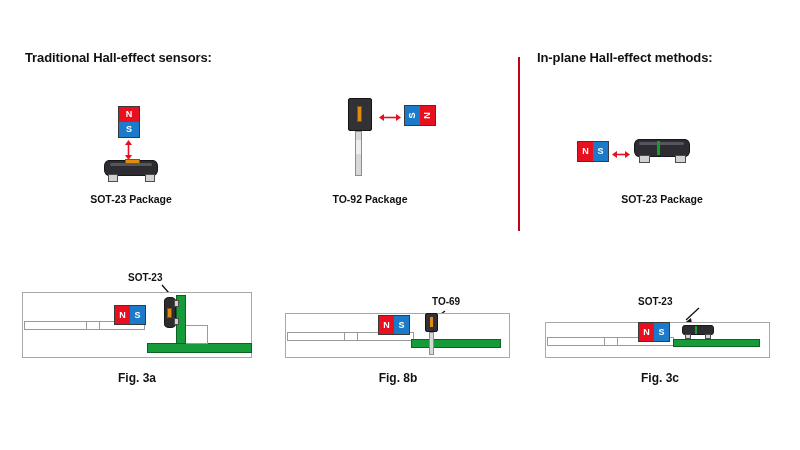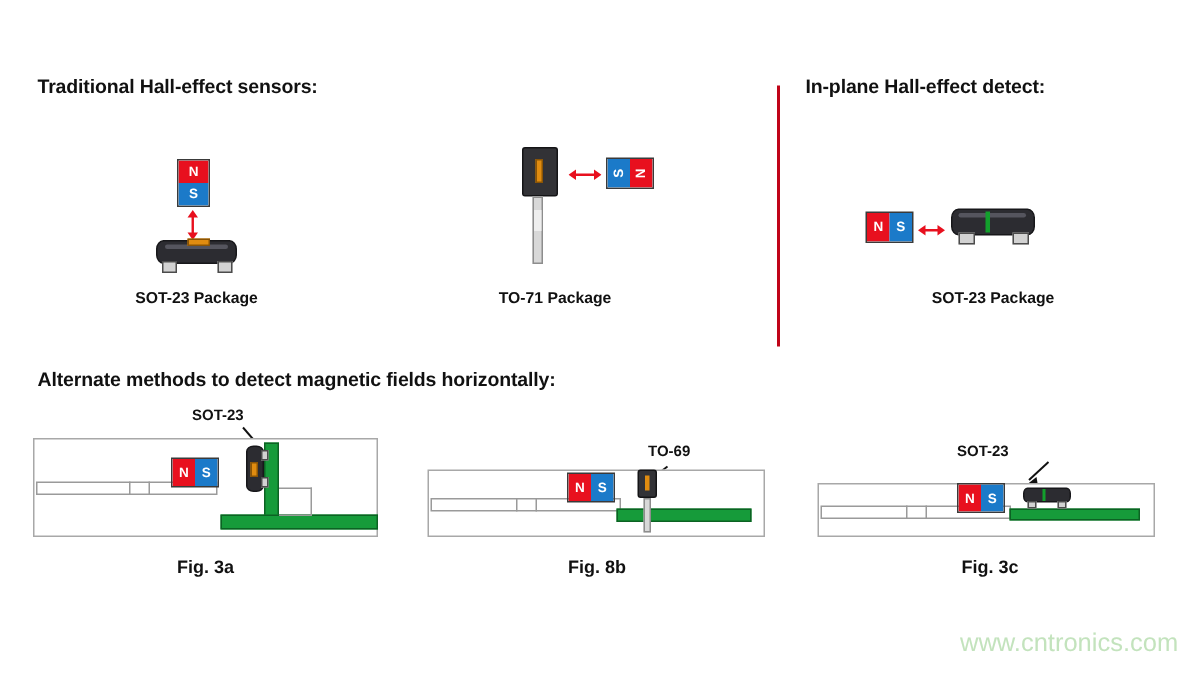--- a/index.html
+++ b/index.html
@@ -181,23 +181,22 @@
     font-family: "Liberation Sans", sans-serif;
   }
 </style>
 </head>
 <body>
 
 <div class="canvas">
 
   <div class="abs section-heading" style="left:25px; top:50px;">Traditional Hall-effect sensors:</div>
 
-  <div class="abs section-heading" style="left:537px; top:50px;">In-plane Hall-effect detect:</div>
-
-  <div class="abs section-heading" style="left:25px; top:245px;">Alternate methods to detect magnetic fields horizontally:</div>
+  <div class="abs section-heading" style="left:537px; top:50px;">In-plane Hall-effect methods:</div>
+
 
   <div class="abs divider-line" style="left:518px; top:57px; height:174px;"></div>
 
   <div class="abs">
 
     <div class="abs magnet vertical" style="left:118px; top:106px; width:22px; height:32px;">
       <div class="pole n">N</div>
       <div class="pole s">S</div>
     </div>
 
@@ -238,21 +237,21 @@
 
     <div class="abs magnet horizontal" style="left:404px; top:105px; width:32px; height:21px;">
       <div class="pole s">
           <span class="pole rot">S</span>
         </div>
       <div class="pole n">
           <span class="pole rot">N</span>
         </div>
     </div>
 
-    <div class="abs pkg-caption" style="left:290px; top:193px; width:160px;">TO-71 Package</div>
+    <div class="abs pkg-caption" style="left:290px; top:193px; width:160px;">TO-92 Package</div>
   </div>
 
   <div class="abs">
 
     <div class="abs magnet horizontal" style="left:577px; top:141px; width:32px; height:21px;">
       <div class="pole n">N</div>
       <div class="pole s">S</div>
     </div>
 
     <div class="abs arrow-h" style="left:612px; top:146px; width:18px;">
@@ -368,15 +367,14 @@
     <div class="abs" style="left:682px; top:325px; width:32px; height:15px;">
       <div class="abs" style="left:0; top:0; width:32px; height:10px; background:#2c2c31; border:1px solid #17171a; border-radius:3px/4px; box-sizing:border-box;"></div>
       <div class="abs" style="left:13px; top:1px; width:2px; height:8px; background:#12a02c;"></div>
       <div class="abs" style="left:3px; top:9px; width:6px; height:5px; background:#d2d2d2; border:1px solid #4c4c4c; box-sizing:border-box;"></div>
       <div class="abs" style="left:23px; top:9px; width:6px; height:5px; background:#d2d2d2; border:1px solid #4c4c4c; box-sizing:border-box;"></div>
     </div>
 
     <div class="abs fig-caption" style="left:580px; top:371px; width:160px;">Fig. 3c</div>
   </div>
 
-  <div class="watermark" style="left:640px; top:419px;">www.cntronics.com</div>
 
 </div>
 
 </body></html>

